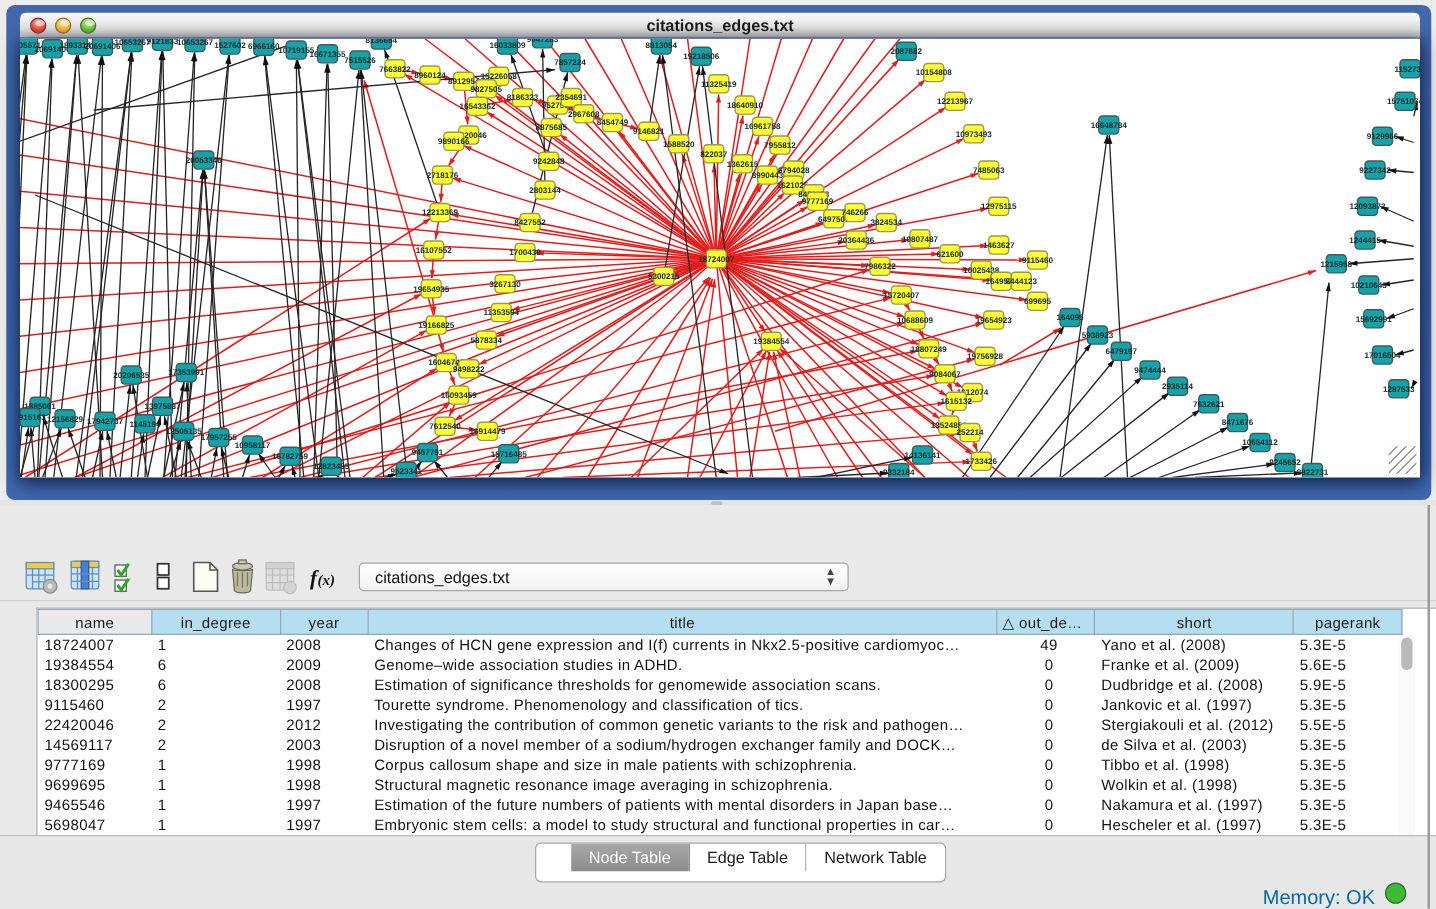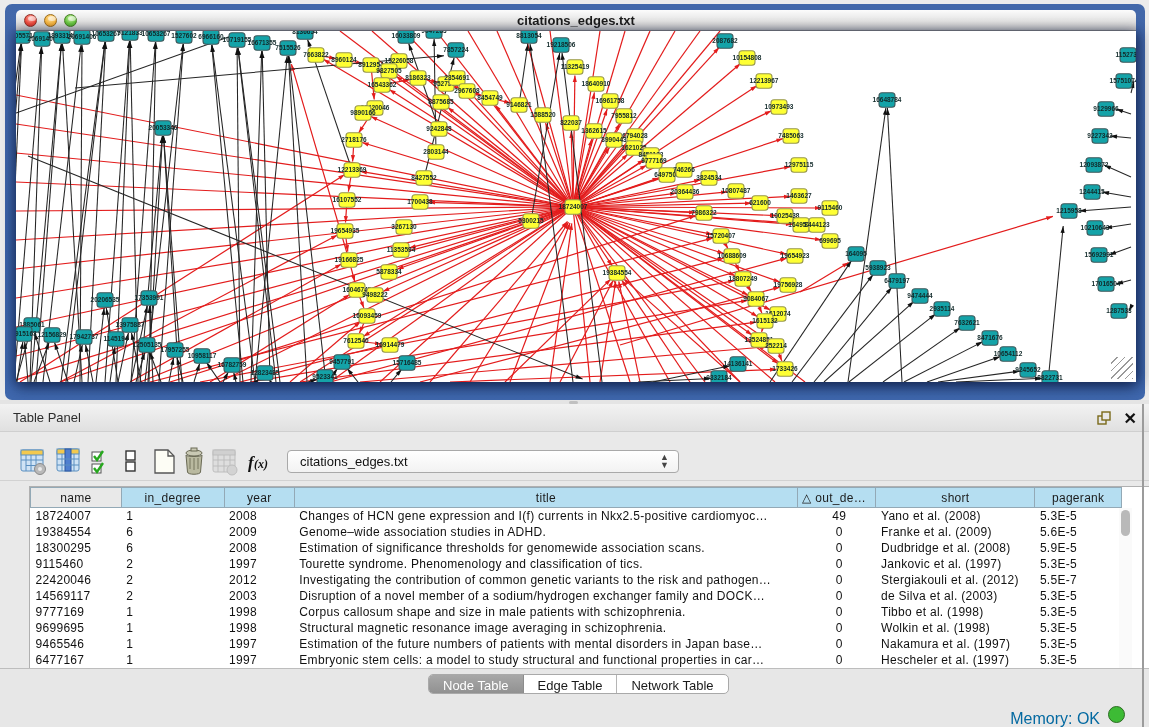--- a/index.html
+++ b/index.html
@@ -36,21 +36,21 @@
 td { height:16px; padding:0 0 0 5px; color:#111; white-space:nowrap; overflow:hidden; font-size:12px; letter-spacing:0.3px; }
 .c1 { width:89px; } .c2 { width:101px; } .c3 { width:69px; } .c4 { width:494px; }
 .c5 { width:77px;text-align:center; } .c6 { width:156px; } .c7 { width:85px; }
 #vscroll { position:absolute; right:17px; top:104px; width:13px; height:164px; background:#fafafa; }
 #vthumb { position:absolute; right:19px; top:106px; width:9px; height:26px; background:#b9b9b9; border-radius:5px; }
 #float-ic { position:absolute; right:38px; top:7px; width:14px; height:14px; }
 #close-ic { position:absolute; right:12px; top:5px; font-size:16px; font-weight:700; color:#111; }
 
 
 #bottom { position:absolute; left:0; top:668px; width:1149px; height:59px; background:#e7e7e7; border-top:1px solid #bdbdbd; }
-#segs { position:absolute; left:428px; top:5px; height:20px; border:1px solid #a9a9a9; border-radius:5px; overflow:hidden; background:#fff; }
+#segs { position:absolute; left:428px; top:5px; height:32px; border:1px solid #a9a9a9; border-radius:5px; overflow:hidden; background:#fff;padding-left:28px; }
 .seg { display:inline-block; height:22px; padding:3px 14px 0 14px; font-size:13px; color:#1a1a1a; border-right:1px solid #b5b5b5; vertical-align:top; }
 .seg.on { background:linear-gradient(#a8a8a8,#8c8c8c); color:#fff; border-right:1px solid #8c8c8c; }
 .seg:last-child { border-right:none; }
 #mem { position:absolute; right:49px; top:41px; font-size:16px; color:#0369a1; }
 #memdot { position:absolute; right:24px; top:37px; width:17px; height:17px; border-radius:50%; background:#3dbb35; border:1.5px solid #2c6b22; }
 #rightline { position:absolute; right:5px; top:404px; width:2px; height:323px; background:#9b9b9b; }
 </style></head>
 <body>
 <div id="app">
 <div id="netarea">
@@ -802,28 +802,20 @@
             <rect x="565.0" y="199.75" width="16" height="14.5" rx="3" fill="#feff33" stroke="#98984f" stroke-width="1.1"></rect>
             <text x="573" y="209.3" font-size="6.5" font-weight="700" fill="#122a2a" text-anchor="middle">18724007</text>
           </svg>
     <div id="grip"></div>
   </div>
  </div>
 </div>
 <div id="split"></div>
     <div id="dimple"></div>
 <div id="panel">
-  <div id="phead">
-        <span class="t">Table Panel</span>
-    <svg id="float-ic" viewBox="0 0 14 14">
-          <rect x="1" y="5" width="8" height="8" fill="none" stroke="#7a6a1a" stroke-width="1.4"></rect>
-          <rect x="5" y="1" width="8" height="8" fill="#e9e9e9" stroke="#7a6a1a" stroke-width="1.4"></rect>
-        </svg>
-    <span id="close-ic">✕</span>
-  </div>
   <div id="toolbar">
     <svg width="690" height="49" viewBox="0 0 690 49" style="margin-top:8px">
 
       <g>
             <rect x="21" y="10" width="22" height="21" rx="2" fill="#cfe3f5" stroke="#5a8fc0"></rect>
             <rect x="21" y="10" width="22" height="5" fill="#f3c94e" stroke="#5a8fc0"></rect>
             <path d="M26 15V31 M31 15V31 M36 15V31 M21 20H43 M26 25.5H43" stroke="#5a8fc0" fill="none"></path>
             <circle cx="40" cy="29" r="5.5" fill="#b9b9b9" stroke="#8a8a8a"></circle>
             <circle cx="40" cy="29" r="2" fill="#e9e9e9"></circle>
           </g>
@@ -919,21 +911,21 @@
               <td class="c6">Jankovic et al. (1997)</td>
               <td class="c7">5.3E-5</td>
             </tr>
             <tr>
               <td class="c1">22420046</td>
               <td class="c2">2</td>
               <td class="c3">2012</td>
               <td class="c4">Investigating the contribution of common genetic variants to the risk and pathogen…</td>
               <td class="c5">0</td>
               <td class="c6">Stergiakouli et al. (2012)</td>
-              <td class="c7">5.5E-7</td>
+              <td class="c7">5.5E-5</td>
             </tr>
             <tr>
               <td class="c1">14569117</td>
               <td class="c2">2</td>
               <td class="c3">2003</td>
               <td class="c4">Disruption of a novel member of a sodium/hydrogen exchanger family and DOCK…</td>
               <td class="c5">0</td>
               <td class="c6">de Silva et al. (2003)</td>
               <td class="c7">5.3E-5</td>
             </tr>
@@ -958,21 +950,21 @@
             <tr>
               <td class="c1">9465546</td>
               <td class="c2">1</td>
               <td class="c3">1997</td>
               <td class="c4">Estimation of the future numbers of patients with mental disorders in Japan base…</td>
               <td class="c5">0</td>
               <td class="c6">Nakamura et al. (1997)</td>
               <td class="c7">5.3E-5</td>
             </tr>
             <tr>
-              <td class="c1">6477167</td>
+              <td class="c1">5698047</td>
               <td class="c2">1</td>
               <td class="c3">1997</td>
               <td class="c4">Embryonic stem cells: a model to study structural and functional properties in car…</td>
               <td class="c5">0</td>
               <td class="c6">Hescheler et al. (1997)</td>
               <td class="c7">5.3E-5</td>
             </tr>
     </tbody>
         </table>
   </div>

